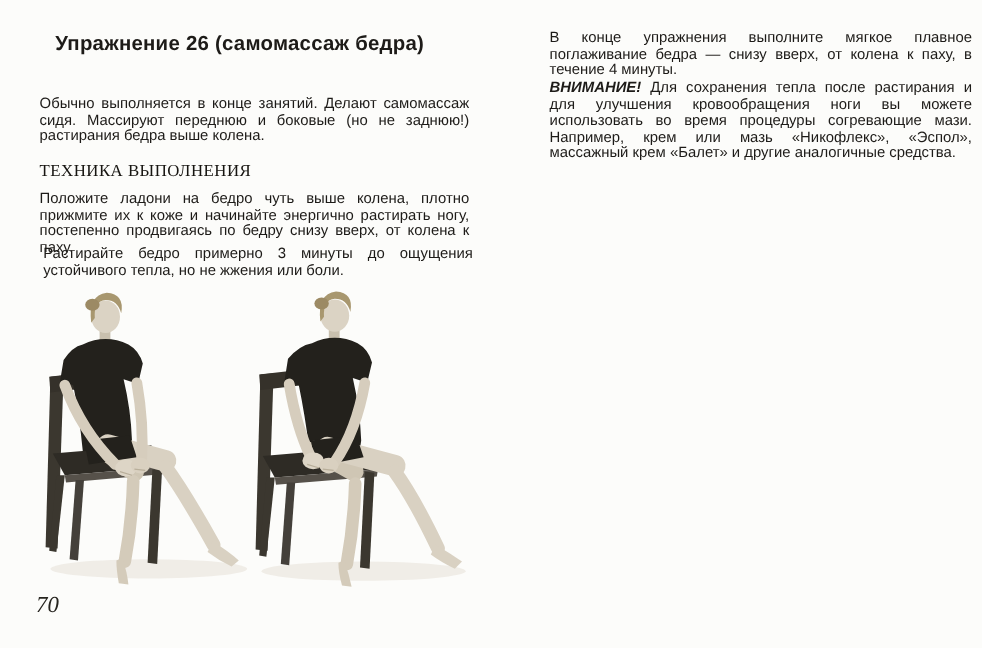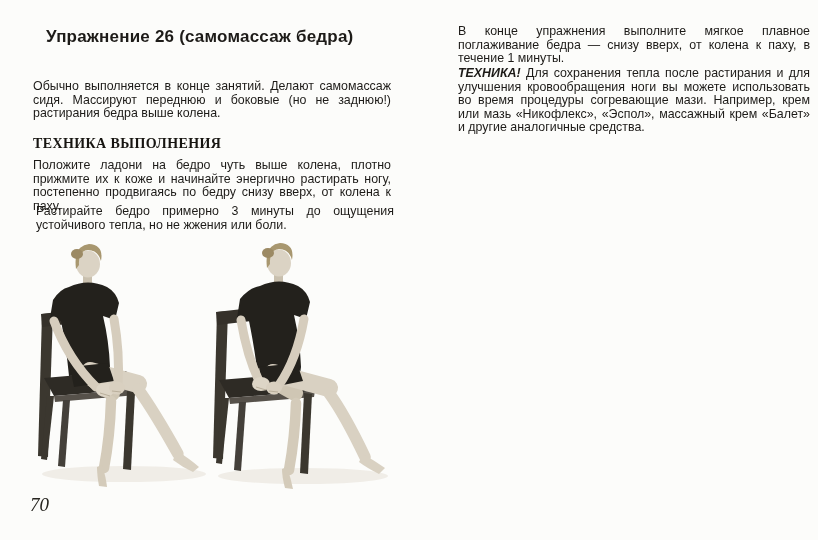--- a/index.html
+++ b/index.html
@@ -14,21 +14,21 @@
     left:46px;top:27px;width:360px;
     font-size:17px;font-weight:bold;letter-spacing:.2px;
   }
   .body-text{
     font-size:12.4px;line-height:13.5px;text-align:justify;
   }
   .intro{left:33px;top:80px;width:358px;}
   .tech-heading{
     left:33px;top:136px;
     font-family:"Liberation Serif","DejaVu Serif",serif;
-    font-weight:bold;font-size:14px;letter-spacing:.4px;color:#171511;
+    font-weight:normal;font-size:14px;letter-spacing:.4px;color:#171511;
   }
   .tech-p1{left:33px;top:159px;width:358px;}
   .tech-p2{left:36px;top:205px;width:358px;}
   .figure1{left:32px;top:241px;width:185px;height:250px;}
   .figure2{left:203px;top:241px;width:200px;height:250px;}
   .page-number{
     left:30px;top:494px;
     font-family:"Liberation Serif","DejaVu Serif",serif;
     font-style:italic;font-size:19px;color:#26241f;
   }
@@ -109,17 +109,17 @@
     <path d="M38,79 Q44,115 56,140" stroke="#d6cdbd" stroke-width="9" fill="none" stroke-linecap="round"></path>
     <path d="M101,78 Q94,118 76,144" stroke="#d6cdbd" stroke-width="9" fill="none" stroke-linecap="round"></path>
     <ellipse cx="58" cy="143" rx="9" ry="7" fill="#ddd5c6"></ellipse>
     <ellipse cx="71" cy="147" rx="8" ry="6.5" fill="#d9d0c0"></ellipse>
     <path d="M53,146 L63,149 M66,150 L75,151" stroke="#b9af9b" stroke-width="1" fill="none"></path>
   </svg>
 </div>
 
 <div class="abs page-number">70</div>
 
-<div class="abs body-text right-p1">В конце упражнения выполните мягкое плавное поглаживание бедра — снизу вверх, от колена к паху, в течение 1 минуты.</div>
+<div class="abs body-text right-p1">В конце упражнения выполните мягкое плавное поглаживание бедра — снизу вверх, от колена к паху, в течение 4 минуты.</div>
 
 <div class="abs body-text right-warning">
-  <span class="warn-label">ТЕХНИКА!</span><span> Для сохранения тепла после растирания и для улучшения кровообращения ноги вы можете использовать во время процедуры согревающие мази. Например, крем или мазь «Никофлекс», «Эспол», массажный крем «Балет» и другие аналогичные средства.</span>
+  <span class="warn-label">ВНИМАНИЕ!</span><span> Для сохранения тепла после растирания и для улучшения кровообращения ноги вы можете использовать во время процедуры согревающие мази. Например, крем или мазь «Никофлекс», «Эспол», массажный крем «Балет» и другие аналогичные средства.</span>
 </div>
 
 </body></html>

